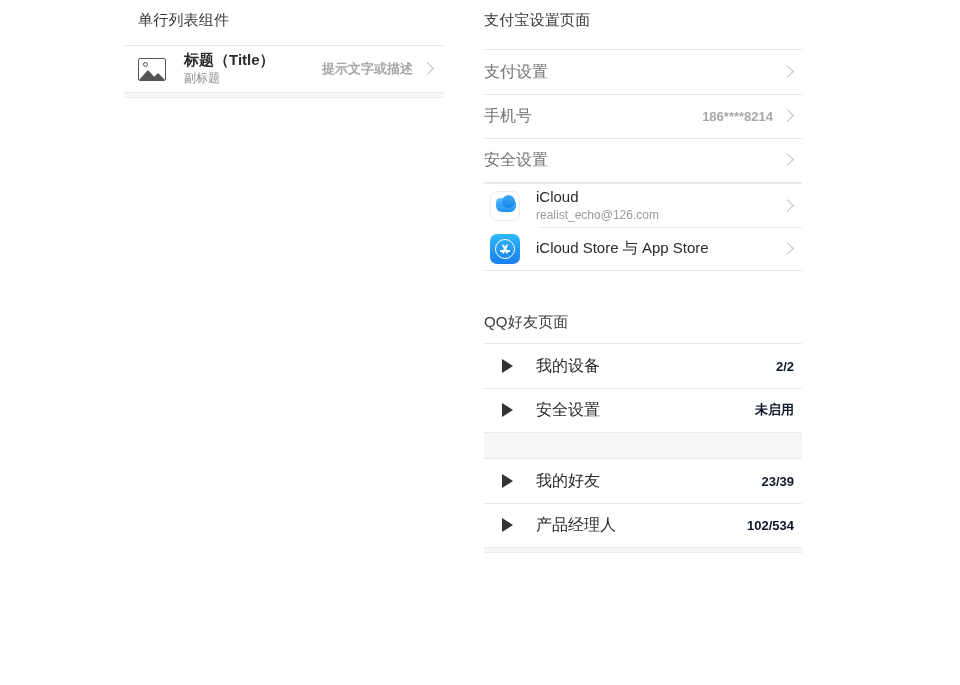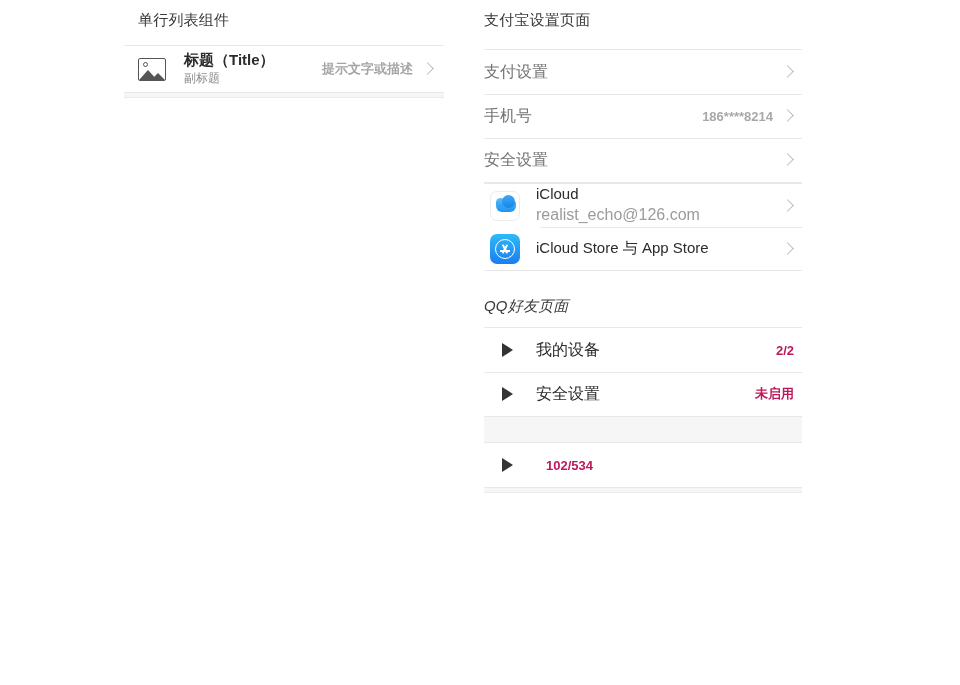--- a/index.html
+++ b/index.html
@@ -63,21 +63,21 @@
     display: flex;
     flex-direction: column;
     justify-content: center;
   }
   .row-title {
     font-size: 16px;
     color: #2b2b2b;
     line-height: 1.25;
   }
   .row-sub {
-    font-size: 16px;
+    font-size: 12px;
     color: #9b9b9b;
     line-height: 1.3;
     margin-top: 1px;
   }
   .row-value {
     font-size: 13px;
     color: #a8a8a8;
     white-space: nowrap;
     margin-left: 10px;
     font-weight: bold;
@@ -147,21 +147,21 @@
   }
   .left-card .row-title { font-size: 15px; font-weight: bold; color: #2b2b2b; }
   .left-card .row-sub { font-size: 12px; color: #8a8a8a; }
   .left-card .row-value { font-size: 13px; color: #a5a5a5; }
 
   
   .right-col { position: absolute; left: 484px; top: 12px; width: 318px; }
   .block { margin-bottom: 0; }
   .blk-title-pay   { margin-bottom: 22px; }
   .blk-title-phone { margin-top: 28px; margin-bottom: 14px; }
-  .blk-title-qq    { margin-top: 27px; margin-bottom: 14px; font-style: italic; }
+  .blk-title-qq    { margin-top: 43px; margin-bottom: 14px; }
 
   
   .pay-card .row { height: 44px; padding: 0 8px 0 0; }
   .pay-card .row-title { font-size: 16px; color: #737373; }
 
   
   .ios-card .row { height: 43px; padding: 0 8px 0 6px; }
   .ios-card .app-icon { margin-right: 16px; flex: 0 0 auto; }
   .ios-card .row-title { font-size: 15px; color: #2b2b2b; }
 
@@ -221,21 +221,21 @@
     width: 0; height: 0;
     border-left: 6px solid transparent;
     border-right: 6px solid transparent;
     border-top: 6px solid #ef5f72;
   }
 
   
   .qq-card .row { height: 44px; padding: 0 8px 0 0; }
   .qq-card .triangle { margin: 0 23px 0 18px; }
   .qq-card .row-title { font-size: 16px; color: #2b2b2b; }
-  .qq-card .row-value { font-size: 13px; color: #be185d; }
+  .qq-card .row-value { font-size: 13px; color: #0f172a; }
   .qq-gap {
     height: 27px;
     background: #f6f6f6;
     border-top: 1px solid #e8e8e8;
     border-bottom: 1px solid #e8e8e8;
   }
 </style>
 </head>
 <body>
 
@@ -338,20 +338,30 @@
           <span class="row-main">
             <span class="row-title">安全设置</span>
           </span>
           <span class="row-value">未启用</span>
         </div>
 
         <div class="qq-gap"></div>
 
         <div class="row">
           <span class="triangle"></span>
+          <span class="row-main">
+            <span class="row-title">我的好友</span>
+          </span>
+          <span class="row-value">23/39</span>
+        </div>
+        <div class="row">
+          <span class="triangle"></span>
+          <span class="row-main">
+            <span class="row-title">产品经理人</span>
+          </span>
           <span class="row-value">102/534</span>
         </div>
       </div>
       <div class="card-tail"></div>
     </div>
 
   </div>
 </div>
 
 </body></html>

